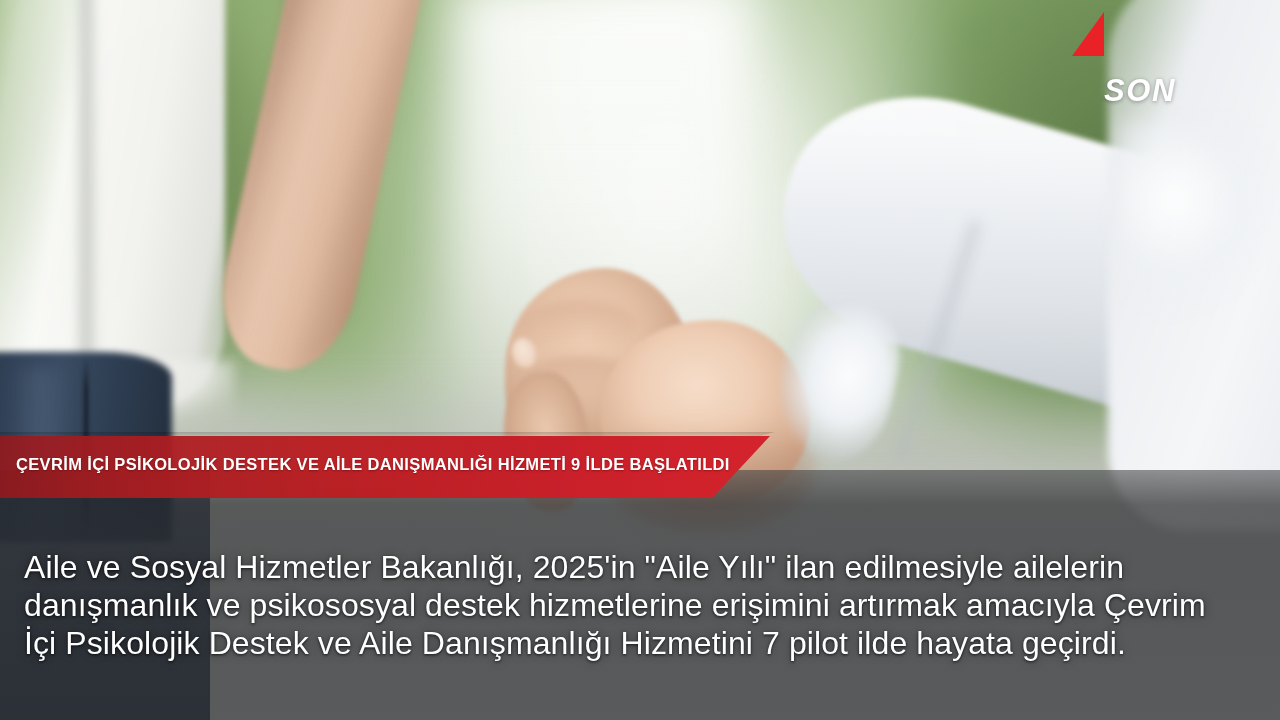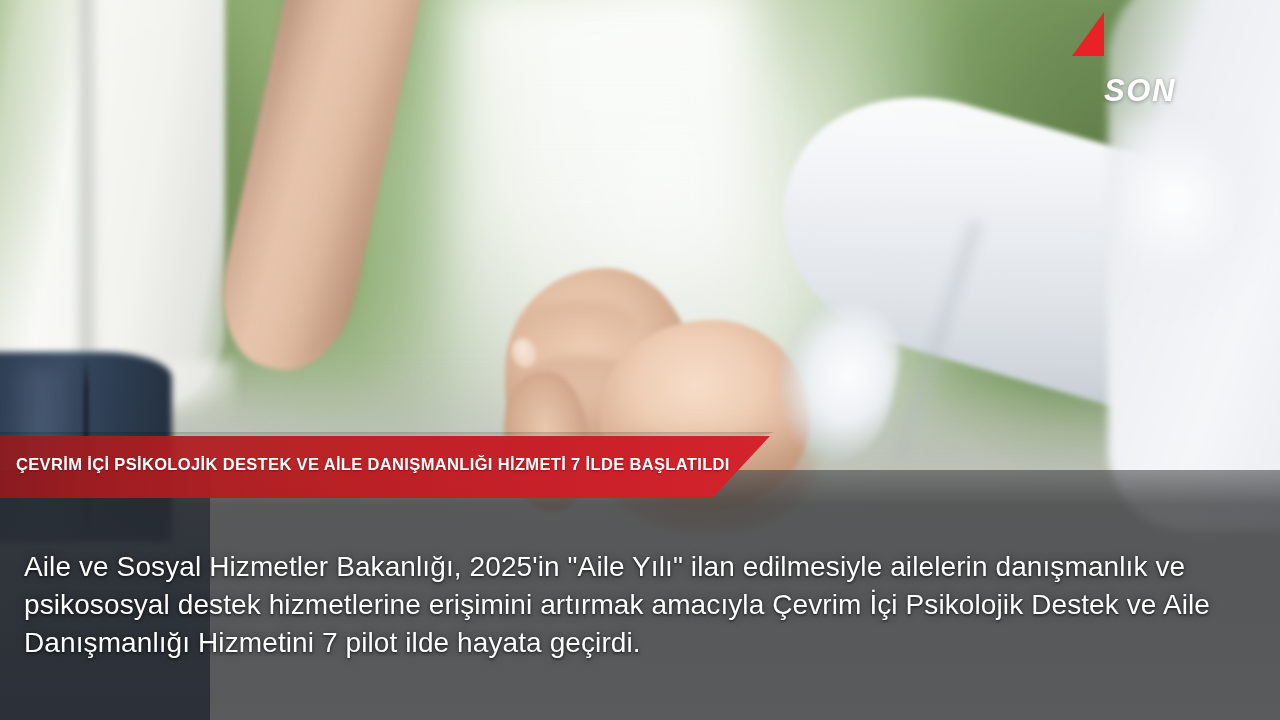--- a/index.html
+++ b/index.html
@@ -255,21 +255,21 @@
     text-shadow: 0 1px 2px rgba(80,0,0,0.45);
   }
 
   
   .summary {
     position:absolute;
     left:24px; top:548px;
     width:1190px;
     color:#ffffff;
     font-family:"Liberation Sans", sans-serif;
-    font-size:28px;
+    font-size:32px;
     line-height:38px;
     letter-spacing:0.1px;
     text-shadow: 0 1px 3px rgba(0,0,0,0.75), 0 0 10px rgba(0,0,0,0.35);
   }
 </style>
 </head>
 <body>
 
 <div id="stage">
 
@@ -309,17 +309,17 @@
 
   <div class="breaking-triangle"></div>
   <div class="breaking-badge">
     <div class="breaking-text">
       <div>SON</div>
     </div>
   </div>
 
   <div class="headline-banner-shadow"></div>
   <div class="headline-banner"></div>
-  <div class="headline-text">ÇEVRİM İÇİ PSİKOLOJİK DESTEK VE AİLE DANIŞMANLIĞI HİZMETİ 7 İLDE BAŞLATILDI</div>
+  <div class="headline-text">ÇEVRİM İÇİ PSİKOLOJİK DESTEK VE AİLE DANIŞMANLIĞI HİZMETİ 9 İLDE BAŞLATILDI</div>
 
   <div class="summary">Aile ve Sosyal Hizmetler Bakanlığı, 2025'in "Aile Yılı" ilan edilmesiyle ailelerin danışmanlık ve psikososyal destek hizmetlerine erişimini artırmak amacıyla Çevrim İçi Psikolojik Destek ve Aile Danışmanlığı Hizmetini 7 pilot ilde hayata geçirdi.</div>
 
 </div>
 
 </body></html>

